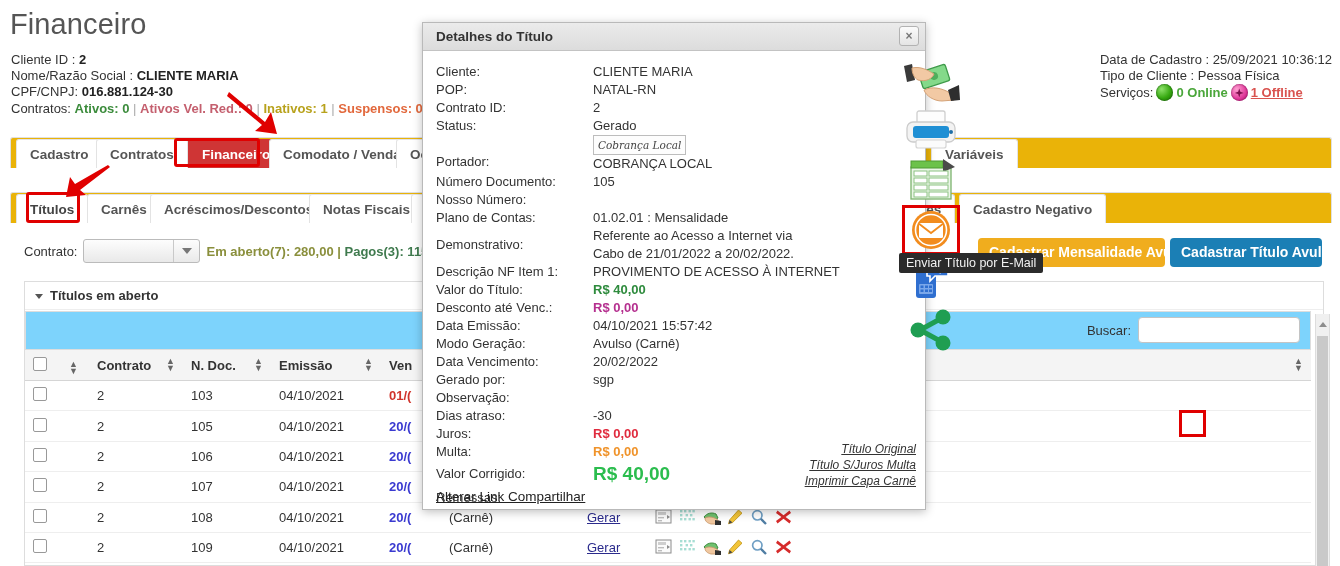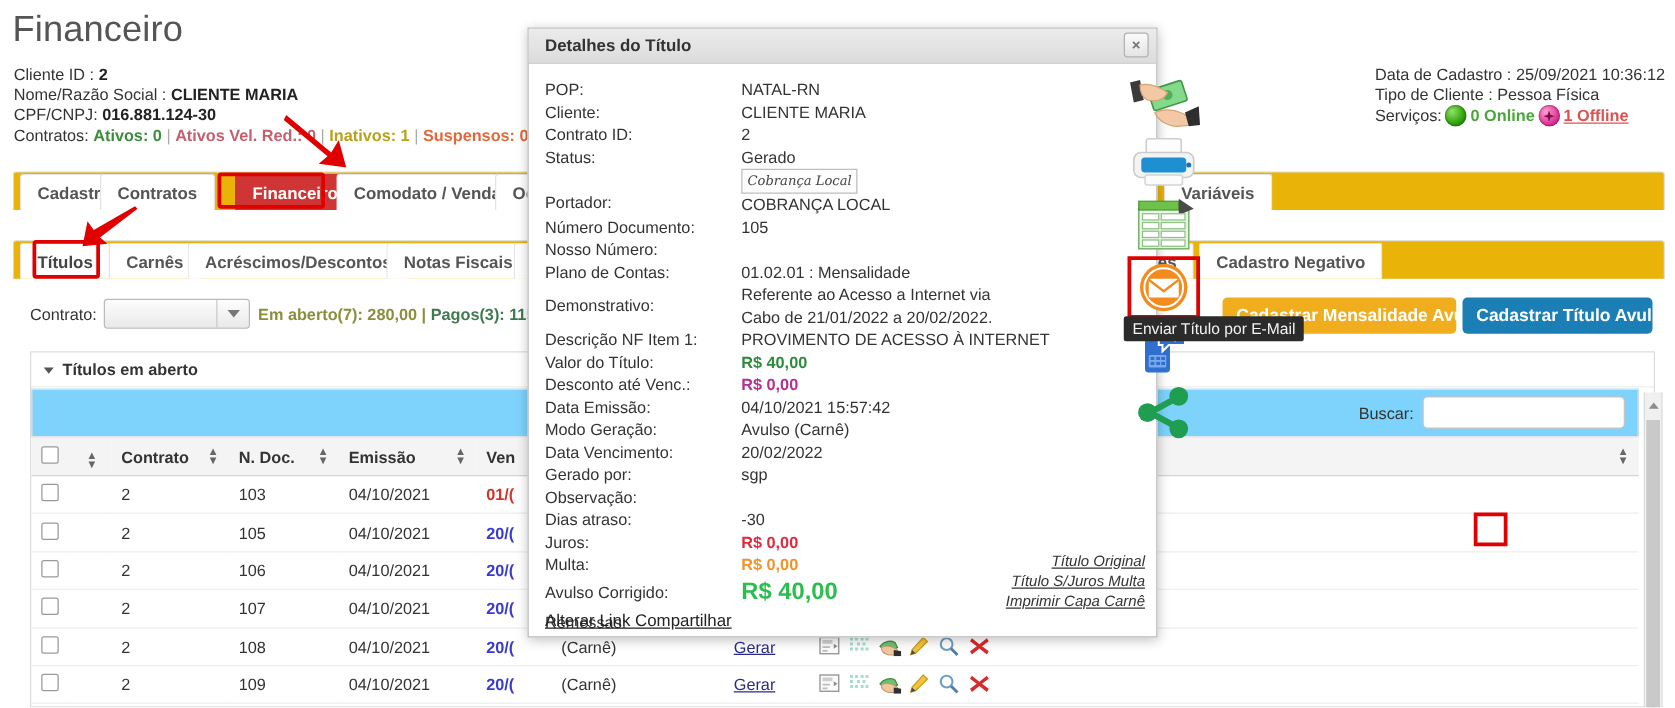--- a/index.html
+++ b/index.html
@@ -183,21 +183,21 @@
     <span class="ball green"></span>
     <span class="online-txt">0 Online</span>
     <span class="ball pink"></span>
     <span class="offline-txt">1 Offline</span>
   </div>
 </div>
 
 <div class="tabstrip" id="tabstrip1">
   <div class="inner">
     <div class="tab" style="left:5px;">Cadastro</div>
-    <div class="tab" style="left:69px;">Contratos</div>
+    <div class="tab" style="left:85px;">Contratos</div>
     <div class="tab active-red" style="left:177px;">Financeiro</div>
     <div class="tab" style="left:258px;">Comodato / Venda</div>
     <div class="tab" style="left:385px;">Ocor</div>
     <div class="tab" style="left:920px;">Variáveis</div>
   </div>
 </div>
 <div class="hl-box" style="left:174px;top:138px;width:86px;height:29px;border-radius:3px;"></div>
 
 <div class="tabstrip" id="tabstrip2">
   <div class="inner">
@@ -657,28 +657,28 @@
 <div class="hl-box" style="left:1179px;top:410px;width:27px;height:27px;"></div>
 
 <div id="modal">
   <div id="modal-title">
     <span>Detalhes do Título</span>
     <div id="modal-close">×</div>
   </div>
   <div id="modal-body">
     <div id="modal-fields">
         <div class="drow">
+          <div class="dlab">Cliente:</div>
+          <div class="dval">CLIENTE MARIA</div>
+        </div>
+        <div class="drow">
           <div class="dlab">POP:</div>
           <div class="dval">NATAL-RN</div>
         </div>
         <div class="drow">
-          <div class="dlab">Cliente:</div>
-          <div class="dval">CLIENTE MARIA</div>
-        </div>
-        <div class="drow">
           <div class="dlab">Contrato ID:</div>
           <div class="dval">2</div>
         </div>
         <div class="drow">
           <div class="dlab">Status:</div>
           <div class="dval">Gerado</div>
         </div>
         <div class="drow">
           <div class="dlab" style="padding-top: 18px;">Portador:</div>
           <div class="dval"><span class="portador-badge">Cobrança Local</span><br>COBRANÇA LOCAL</div>
@@ -737,21 +737,21 @@
         </div>
         <div class="drow">
           <div class="dlab">Juros:</div>
           <div class="dval red">R$ 0,00</div>
         </div>
         <div class="drow">
           <div class="dlab">Multa:</div>
           <div class="dval orange">R$ 0,00</div>
         </div>
         <div class="drow" style="margin-top: 2px;">
-          <div class="dlab" style="padding-top: 2px;">Avulso Corrigido:</div>
+          <div class="dlab" style="padding-top: 2px;">Valor Corrigido:</div>
           <div class="dval big-green">R$ 40,00</div>
         </div>
         <div class="drow" style="margin-top: 4px;">
           <div class="dlab">Remessas:</div>
           <div class="dval"></div>
         </div>
       </div>
   </div>
   <div id="modal-links">
     <a>Título Original</a>

